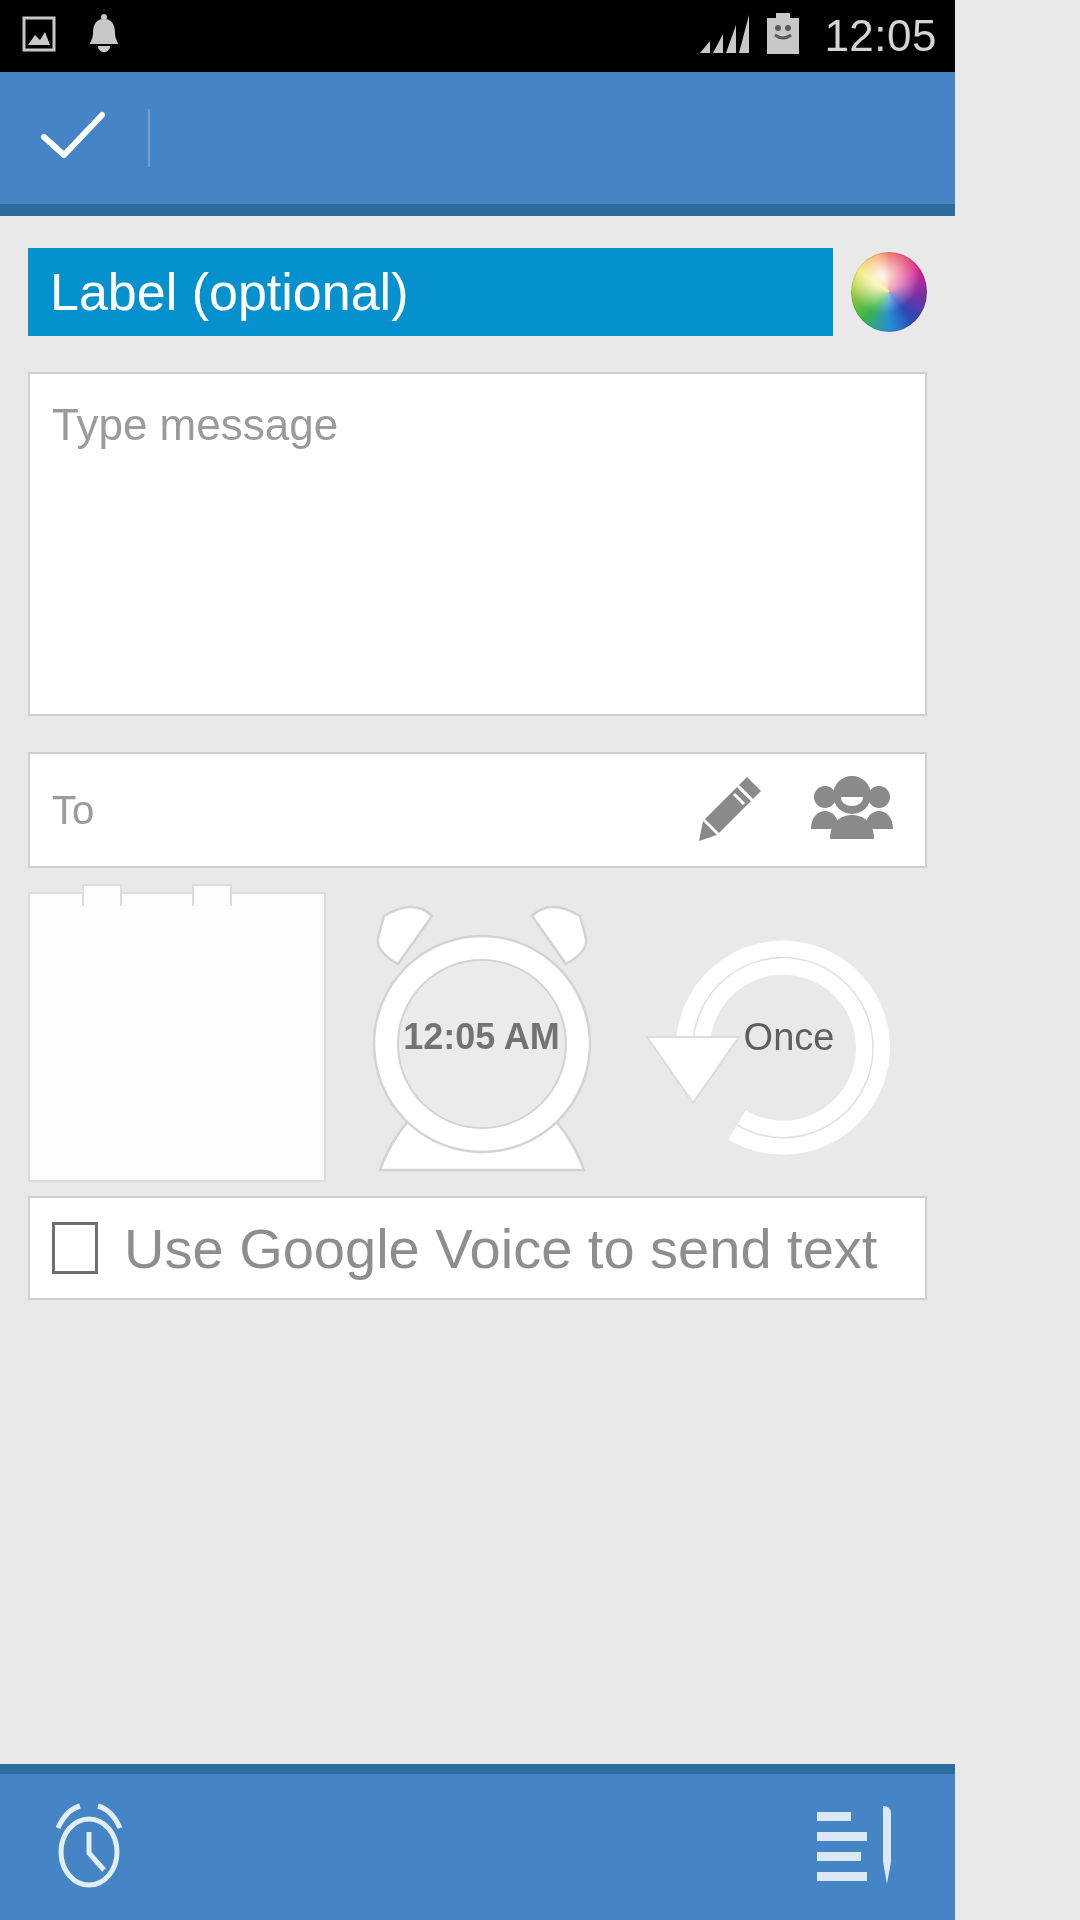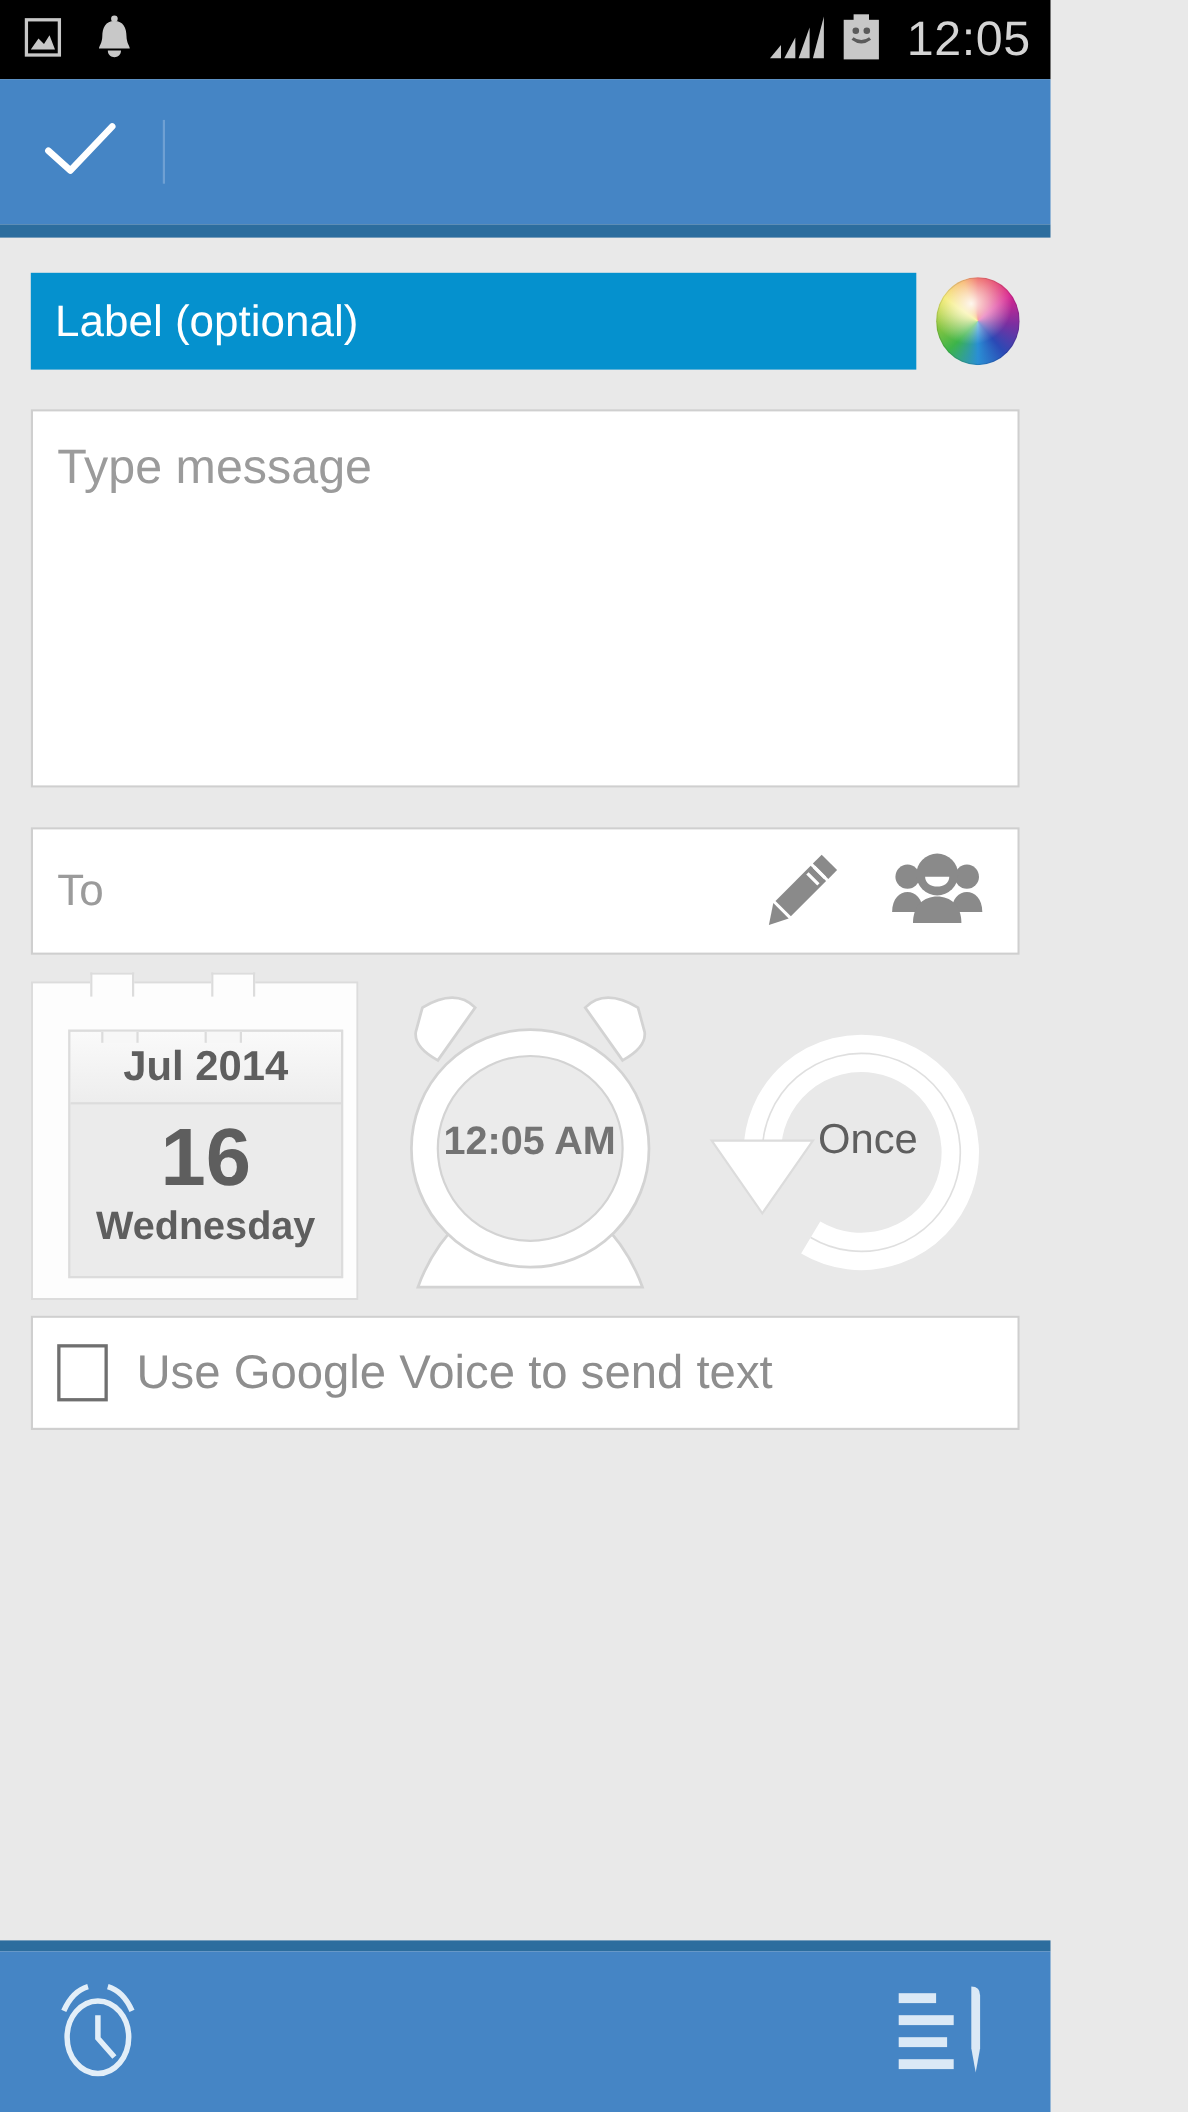--- a/index.html
+++ b/index.html
@@ -30,21 +30,21 @@
   .appbar-underline { height: 12px; background: #2c6d9e; }
 
   
   .content { padding: 32px 28px 0 28px; }
 
   .label-row { display: flex; align-items: center; gap: 18px; }
   .label-field {
     flex: 1; height: 88px; background: #0591ce; display: flex; align-items: center;
     padding-left: 22px;
   }
-  .label-field-text { color: #ffffff; font-size: 40px; font-weight: 300; }
+  .label-field-text { color: #ffffff; font-size: 52px; font-weight: 300; }
   .color-wheel {
     width: 76px; height: 80px; border-radius: 50%;
     background:
       radial-gradient(circle at 42% 30%, rgba(255,255,255,0.92) 0%, rgba(255,255,255,0.55) 22%, rgba(255,255,255,0) 52%),
       conic-gradient(from 0deg,
         #e8312a 0deg, #d9268f 50deg, #7b2fa0 95deg,
         #2b49b5 140deg, #2a8fd4 180deg, #3cb44a 225deg,
         #8ec63f 265deg, #f0e442 305deg, #f29122 340deg, #e8312a 360deg);
     box-shadow: inset 0 0 0 1px rgba(0,0,0,0.10);
   }
@@ -117,21 +117,21 @@
     text-align: center; color: #5e5e5e; font-size: 38px; font-weight: normal;
     padding-left: 30px;
   }
 
   
   .cbrow {
     background: #fff; border: 2px solid #cfcfcf; height: 104px;
     display: flex; align-items: center; padding-left: 22px; margin-top: 14px;
   }
   .cbox { width: 46px; height: 52px; border: 3px solid #6f6f6f; background: #fff; }
-  .cblabel { color: #8e8e8e; font-size: 43px; font-weight: 300; margin-left: 26px; }
+  .cblabel { color: #8e8e8e; font-size: 56px; font-weight: 300; margin-left: 26px; }
 
   
   .bottom-wrap { position: absolute; left: 0; right: 0; bottom: 0; }
   .bottom-rule { height: 10px; background: #2c6d9e; }
   .bottombar {
     height: 146px; background: #4585c5; display: flex; align-items: center;
     padding: 0 52px 0 48px;
   }
   .bottombar .spacer { flex: 1; }
 </style>
@@ -232,27 +232,20 @@
         </span>
       </div>
     </div>
 
     <div class="widgets">
 
       <div class="w-cal">
         <div class="cal">
           <div class="cal-notch n1"></div>
           <div class="cal-notch n2"></div>
-          <div class="cal-inner">
-            <div class="cal-inner-notch m1"></div>
-            <div class="cal-inner-notch m2"></div>
-            <div class="cal-month">Jul 2014</div>
-            <div class="cal-day">16</div>
-            <div class="cal-dow">Wednesday</div>
-          </div>
         </div>
       </div>
 
       <div class="w-alarm">
         <div class="alarm">
           <svg viewBox="0 0 300 290" width="300" height="290">
             <g fill="#ffffff" stroke="#d3d3d3" stroke-width="2.5">
               <path d="M52 24 Q82 6 100 24 L66 72 Q44 60 46 46 Z"></path>
               <path d="M248 24 Q218 6 200 24 L234 72 Q256 60 254 46 Z"></path>
               <path d="M88 216 Q60 244 48 278 L252 278 Q240 244 212 216 Z"></path>

